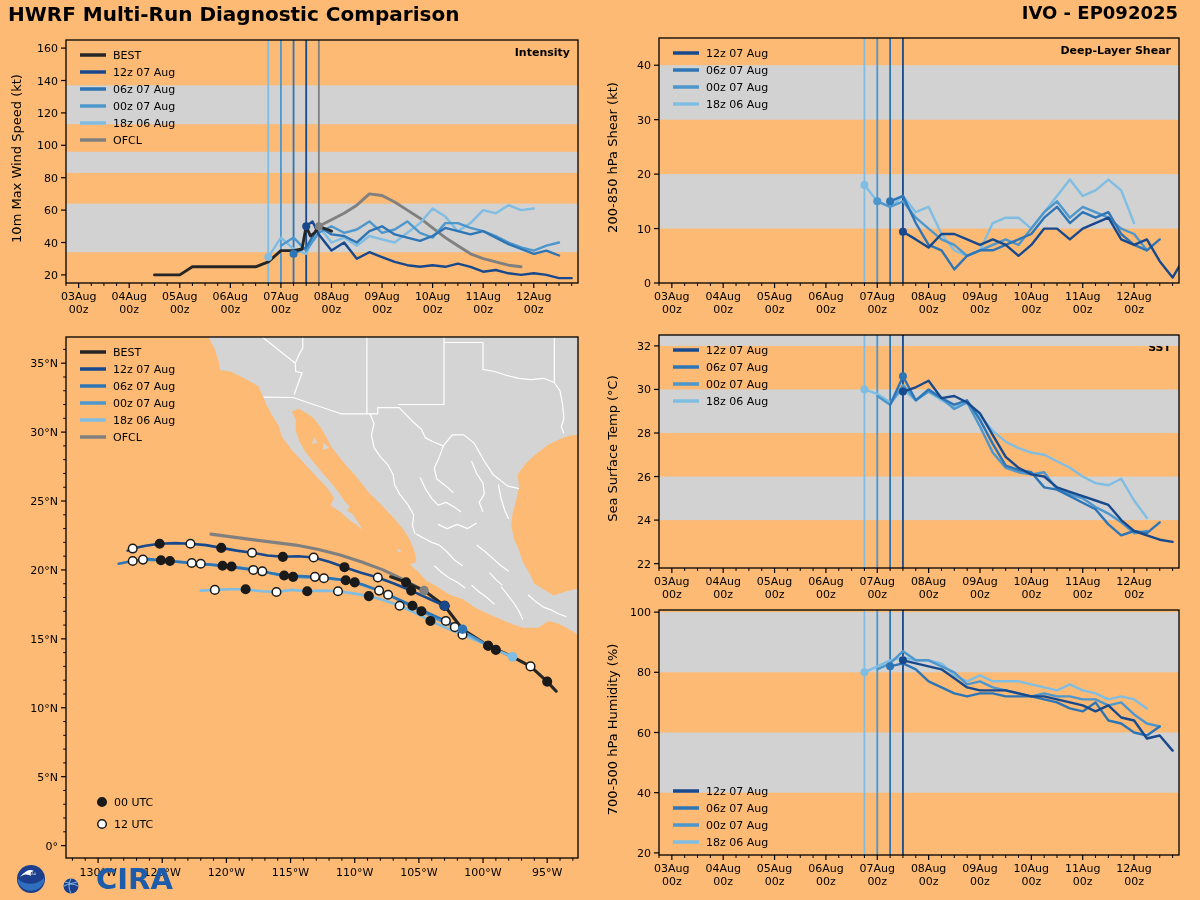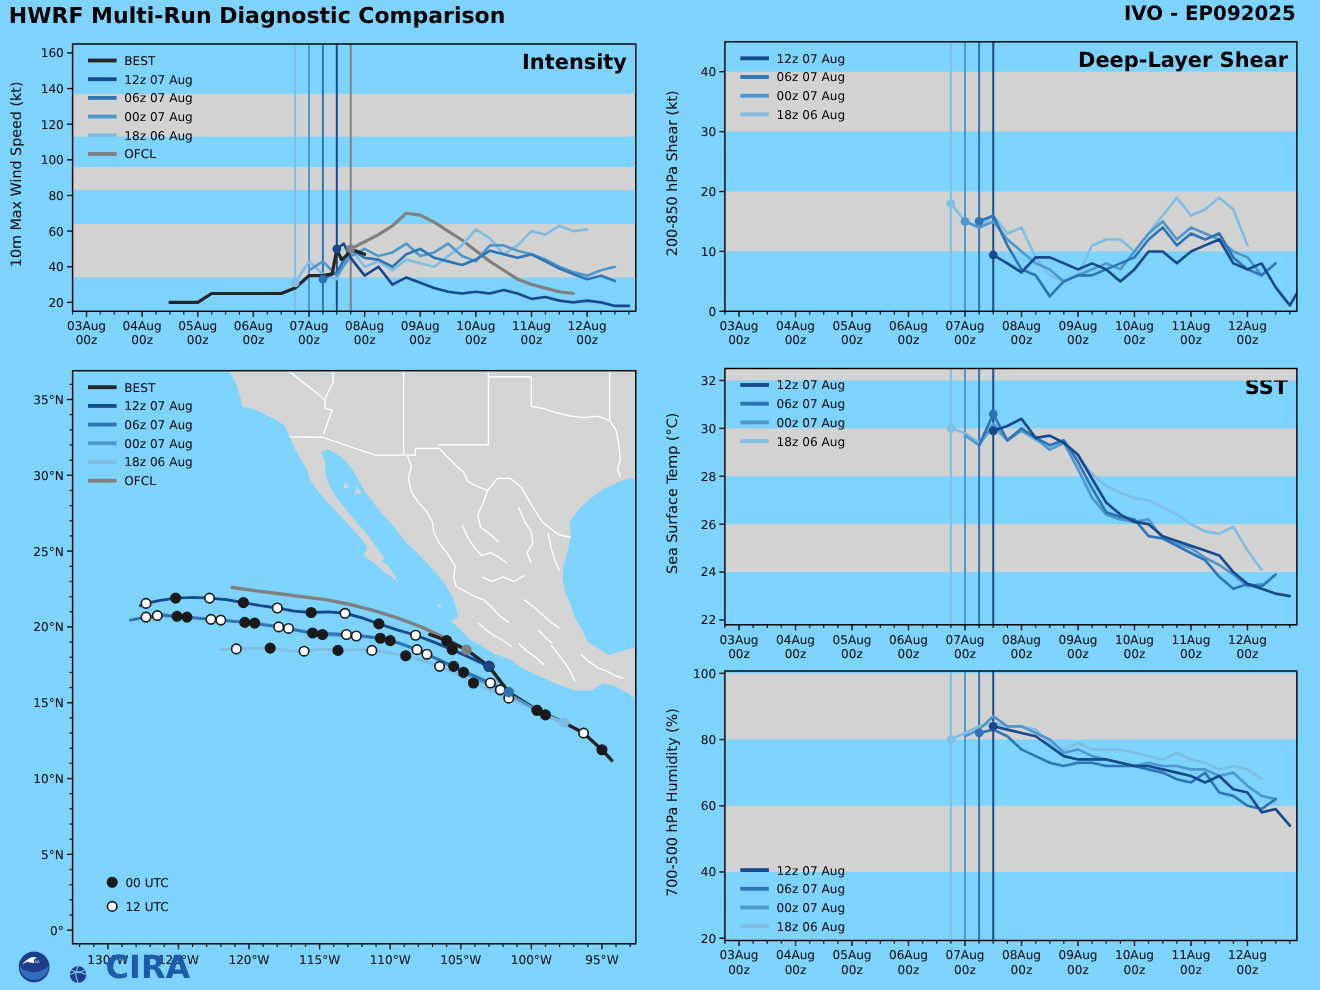--- a/index.html
+++ b/index.html
@@ -1,20 +1,20 @@
 <!DOCTYPE html>
 <html><head>
 <meta charset="utf-8">
 <style>
   html,body{margin:0;padding:0;background:#fff;}
-  .stage{position:relative;width:1200px;height:900px;background:#7dd3fc;overflow:hidden;
+  .stage{position:relative;width:1200px;height:900px;background:#fdba74;overflow:hidden;
          font-family:"DejaVu Sans","Liberation Sans",sans-serif;}
   .main-title{position:absolute;left:8px;top:2px;font-size:20px;font-weight:bold;color:#000;}
   .storm-id{position:absolute;right:22px;top:2px;font-size:18px;font-weight:bold;color:#000;}
-  .panel-title{position:absolute;font-size:19px;font-weight:bold;color:#000;}
+  .panel-title{position:absolute;font-size:11px;font-weight:bold;color:#000;}
   #pt-intensity{right:630px;top:46px;}
   #pt-shear{right:29px;top:44px;}
   #pt-sst{right:29px;top:341px;text-align:center;}
   #pt-rh{right:29px;top:616px;}
   #pt-track{right:630px;top:343px;}
   .ylab{position:absolute;width:300px;text-align:center;font-size:13px;color:#000;
         transform:rotate(-90deg);}
   #yl-intensity{left:-134px;top:151px;}
   #yl-shear{left:462px;top:150px;}
   #yl-sst{left:462px;top:441px;}

